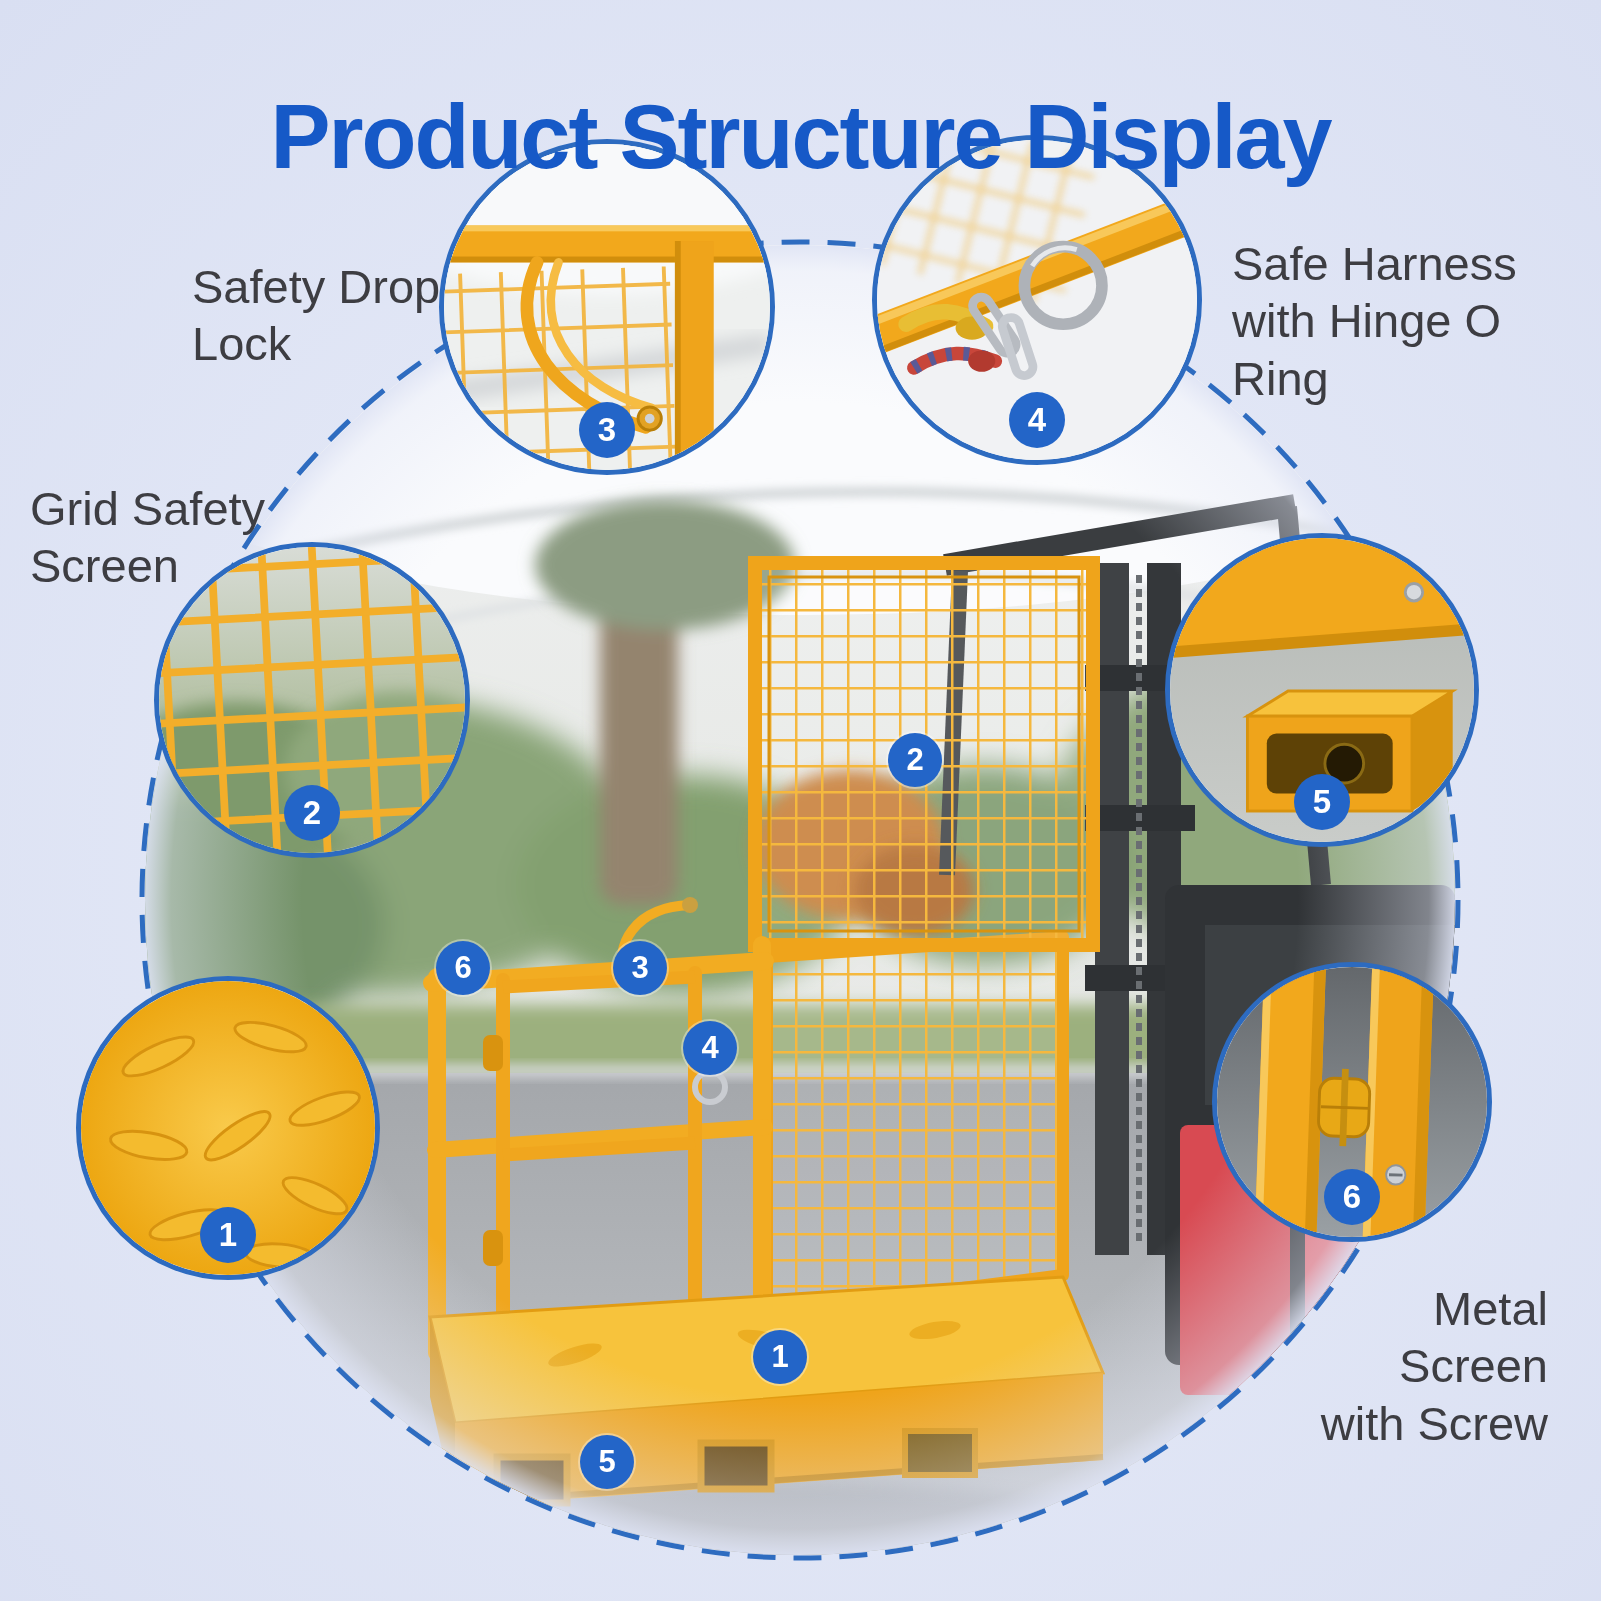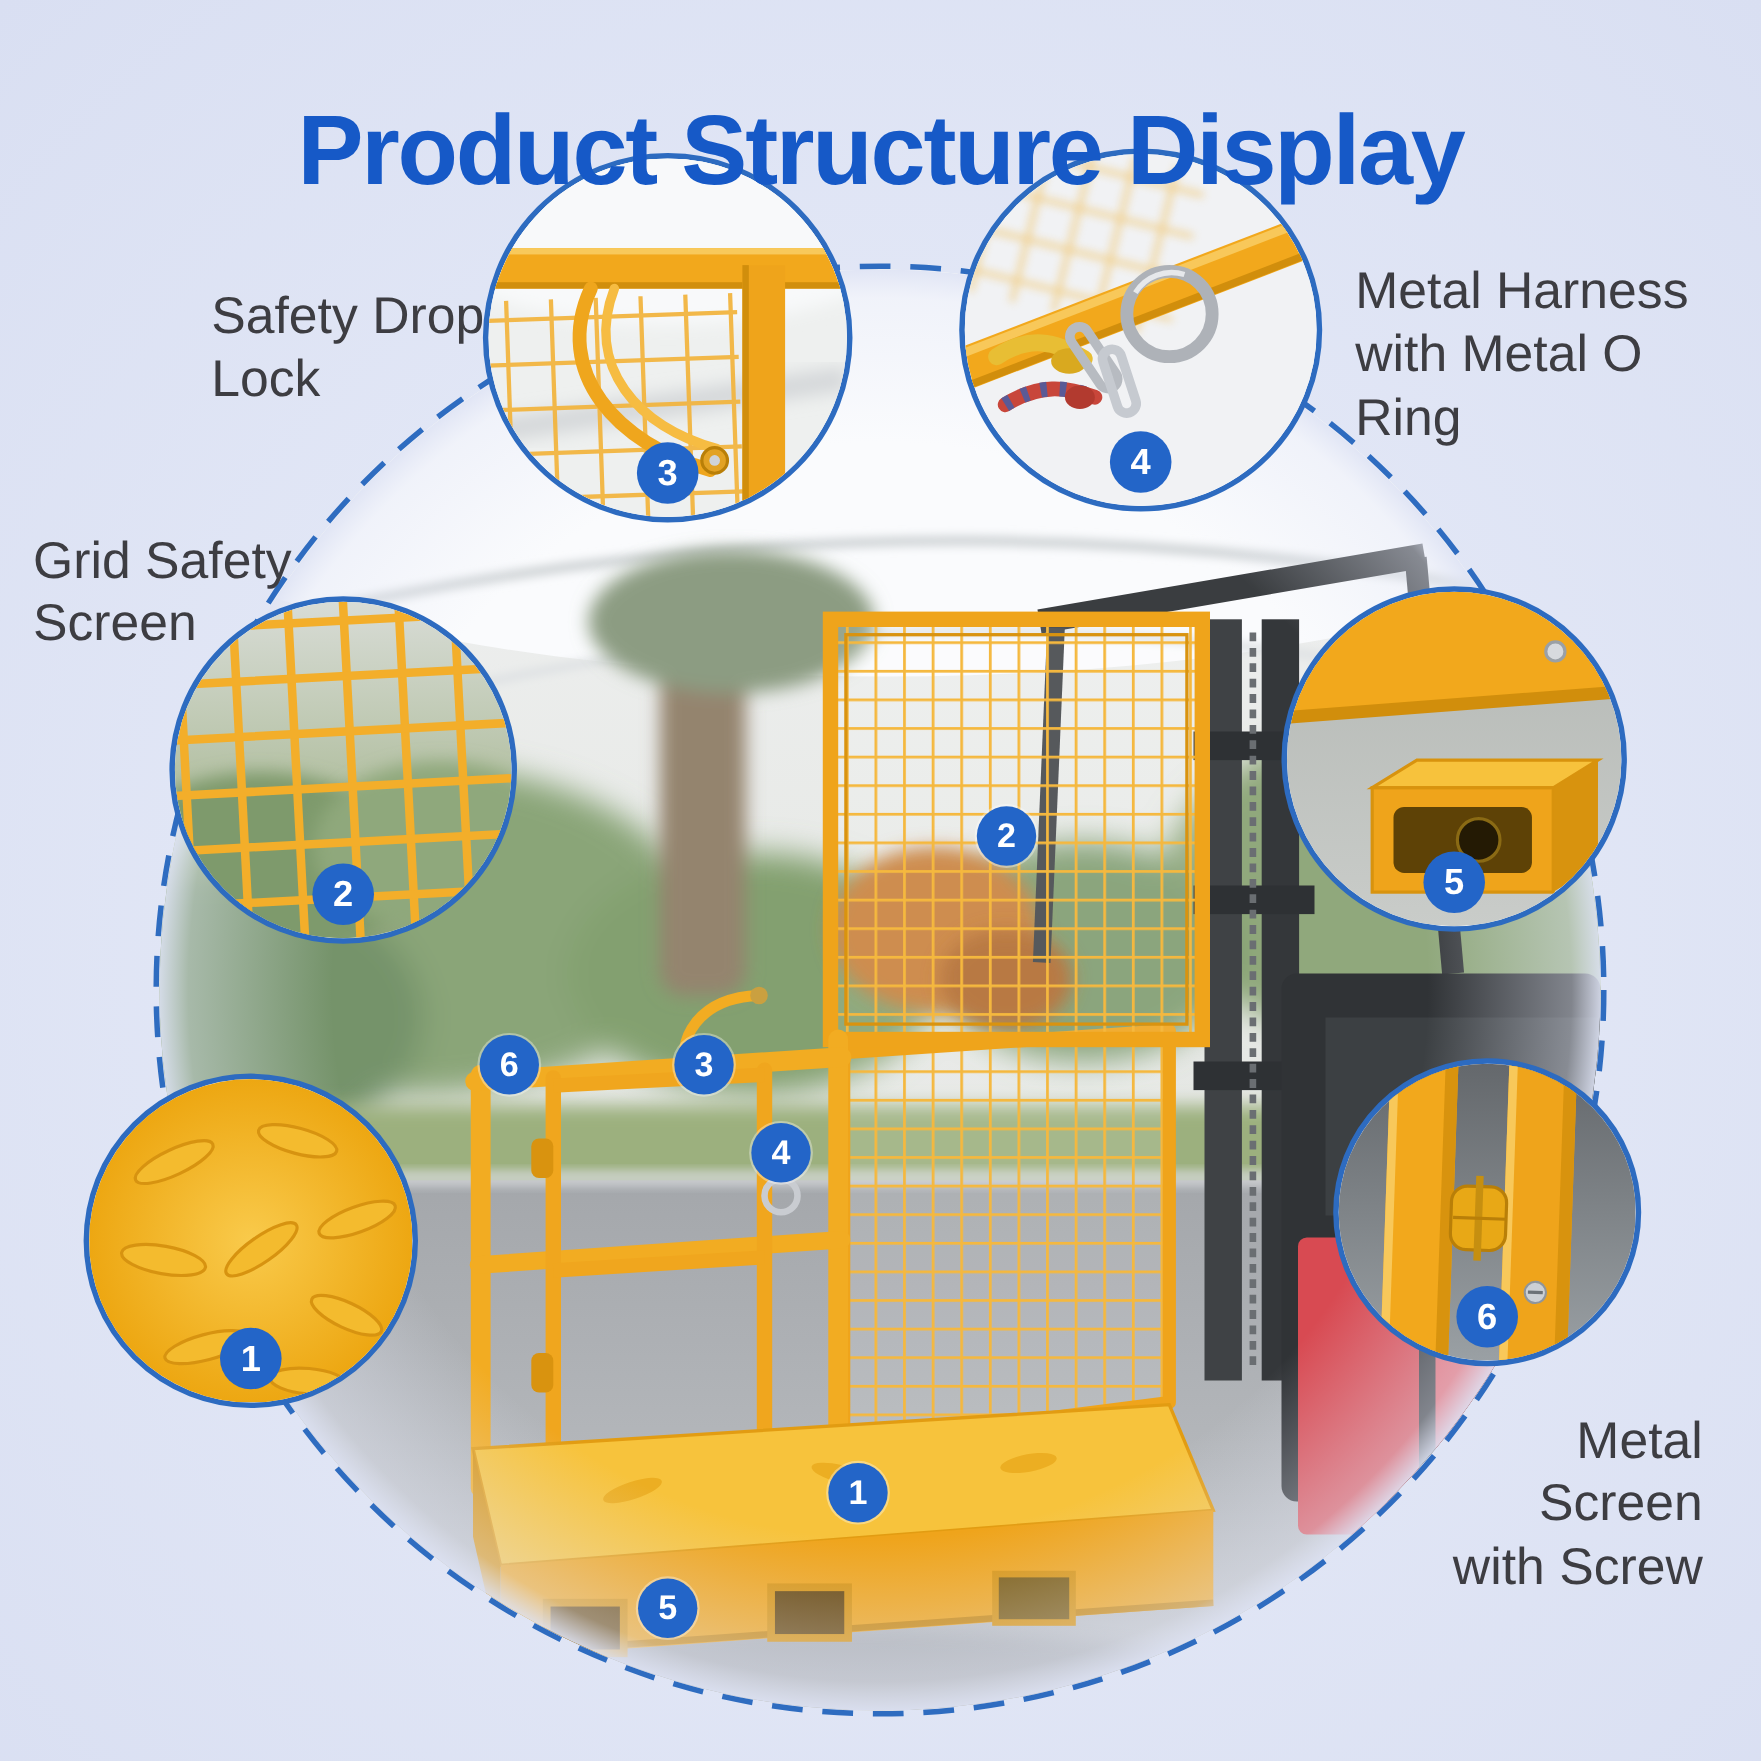--- a/index.html
+++ b/index.html
@@ -355,16 +355,16 @@
         <line x1="108" y1="146" x2="158" y2="146" stroke="#B97F08" stroke-width="3"></line>
         <circle cx="188" cy="214" r="10" fill="#ccd0d5" stroke="#8f959b" stroke-width="2"></circle>
         <line x1="181" y1="214" x2="195" y2="214" stroke="#6c7278" stroke-width="3"></line>
       </g>
     </svg>
     <span class="badge">6</span>
   </div>
 
   <div class="label l3">Safety Drop Lock</div>
   <div class="label l2">Grid Safety Screen</div>
-  <div class="label l4">Metal Harness with Metal O Ring</div>
+  <div class="label l4">Safe Harness with Hinge O Ring</div>
   <div class="label l6">Metal Screen with Screw</div>
 
 </div>
 
 </body></html>

